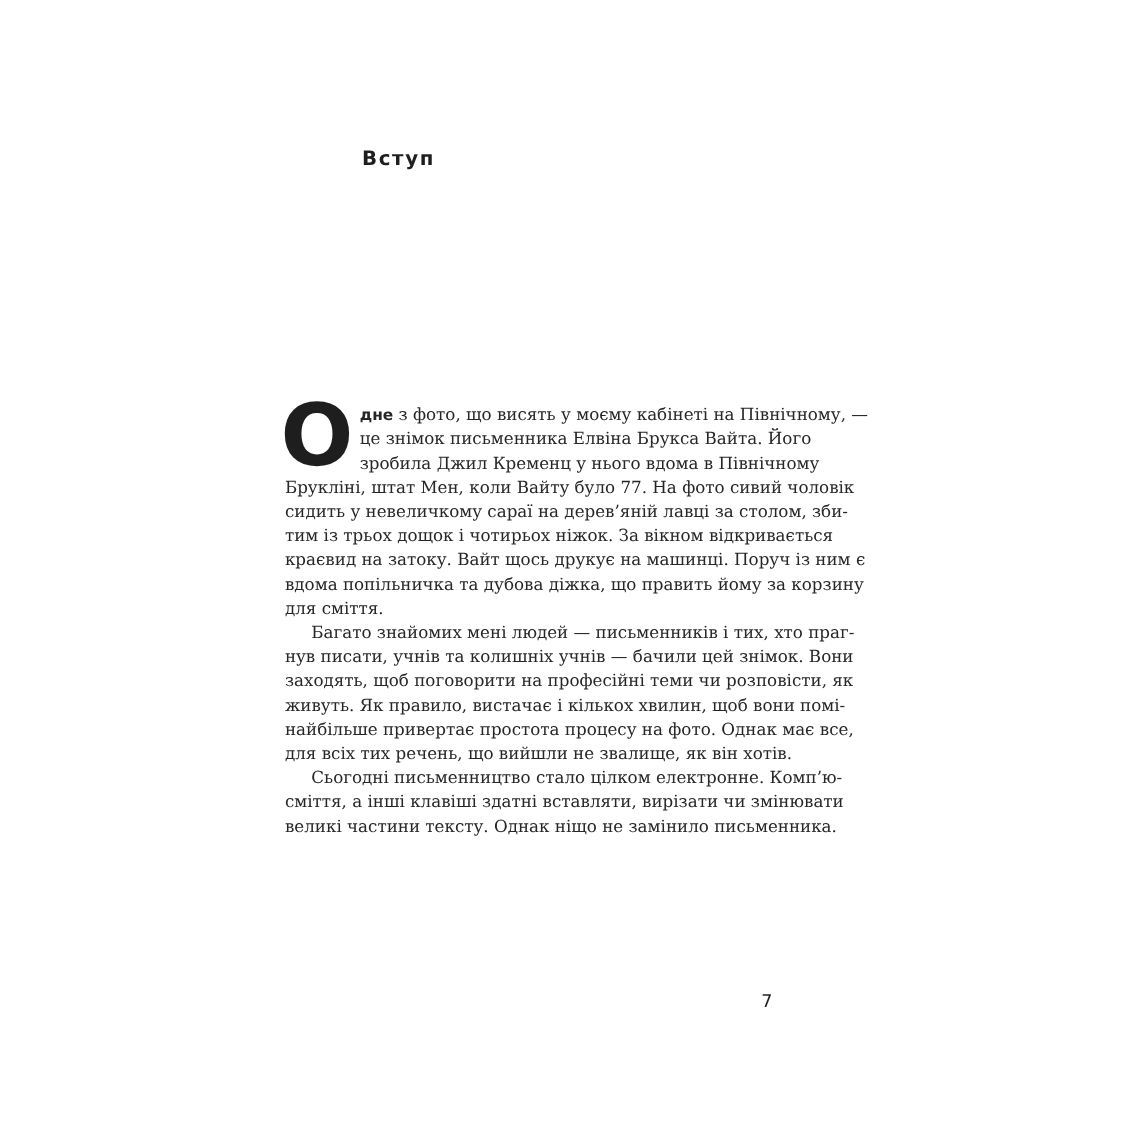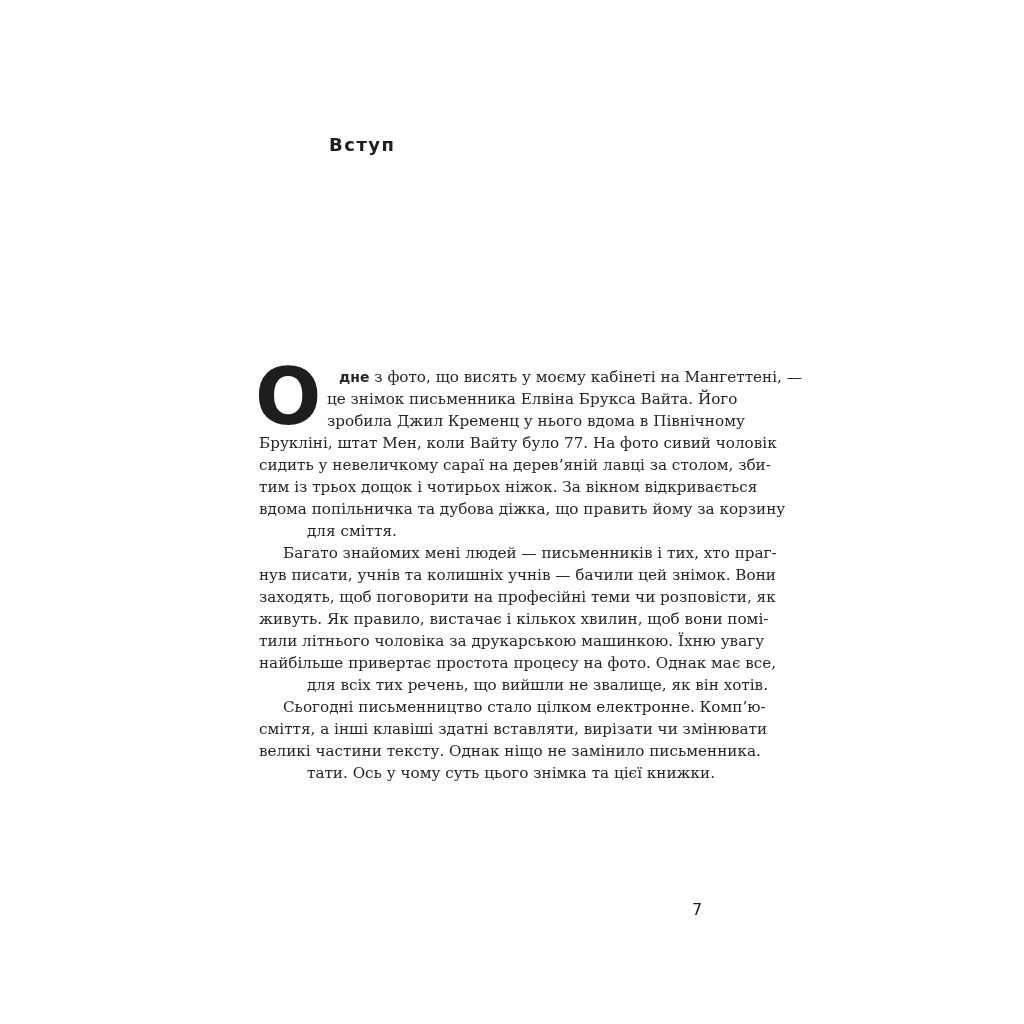--- a/index.html
+++ b/index.html
@@ -9,61 +9,60 @@
     position: absolute; left: 329px; top: 134px;
     font-family: "DejaVu Sans", sans-serif; font-weight: bold; font-size: 18px;
     letter-spacing: 1.5px; color: #1e1e1e; margin: 0;
   }
   .body-text {
     position: absolute; left: 259px; top: 366px; width: 468px;
     font-family: "DejaVu Serif", serif; font-size: 15.2px; line-height: 22px;
     color: #262626;
   }
   .line { display: block; white-space: nowrap; text-align: justify; text-align-last: justify; height: 22px; }
-  .line.last { text-align-last: left; margin-left: 48px; }
+  .line.last { text-align-last: left; }
   .line.indent { padding-left: 24px; }
   .line.dropped { padding-left: 68px; }
   .drop-cap {
     position: absolute; left: -4px; top: -8px;
     font-family: "DejaVu Sans", sans-serif; font-weight: bold; font-size: 78px; line-height: 78px;
     color: #1e1e1e;
   }
-  .lead-in { font-family: "DejaVu Sans", sans-serif; font-weight: bold; font-size: 14px; margin-left: 12px; }
+  .lead-in { font-family: "DejaVu Sans", sans-serif; font-weight: bold; font-size: 14px; }
   .page-number {
     position: absolute; left: 692px; top: 900px;
     font-family: "DejaVu Sans", sans-serif; font-size: 16px; color: #1e1e1e;
   }
 </style>
 </head>
 <body>
 
 <div class="page">
 
   <h1 class="chapter-title">Вступ</h1>
 
   <div class="body-text">
     <span class="drop-cap">О</span>
 
-    <span class="line dropped"><span class="lead-in">дне</span><span> з фото, що висять у моєму кабінеті на Мангеттені, —</span></span>
+    <span class="line dropped"><span class="lead-in">дне</span><span> з фото, що висять у моєму кабінеті на Північному, —</span></span>
     <span class="line dropped">це знімок письменника Елвіна Брукса Вайта. Його</span>
     <span class="line dropped">зробила Джил Кременц у нього вдома в Північному</span>
     <span class="line">Брукліні, штат Мен, коли Вайту було 77. На фото сивий чоловік</span>
     <span class="line">сидить у невеличкому сараї на дерев’яній лавці за столом, зби-</span>
     <span class="line">тим із трьох дощок і чотирьох ніжок. За вікном відкривається</span>
+    <span class="line">краєвид на затоку. Вайт щось друкує на машинці. Поруч із ним є</span>
     <span class="line">вдома попільничка та дубова діжка, що править йому за корзину</span>
     <span class="line last">для сміття.</span>
 
     <span class="line indent">Багато знайомих мені людей — письменників і тих, хто праг-</span>
     <span class="line">нув писати, учнів та колишніх учнів — бачили цей знімок. Вони</span>
     <span class="line">заходять, щоб поговорити на професійні теми чи розповісти, як</span>
     <span class="line">живуть. Як правило, вистачає і кількох хвилин, щоб вони помі-</span>
-    <span class="line">тили літнього чоловіка за друкарською машинкою. Їхню увагу</span>
     <span class="line">найбільше привертає простота процесу на фото. Однак має все,</span>
     <span class="line last">для всіх тих речень, що вийшли не звалище, як він хотів.</span>
 
     <span class="line indent">Сьогодні письменництво стало цілком електронне. Комп’ю-</span>
     <span class="line">сміття, а інші клавіші здатні вставляти, вирізати чи змінювати</span>
     <span class="line">великі частини тексту. Однак ніщо не замінило письменника.</span>
-    <span class="line last">тати. Ось у чому суть цього знімка та цієї книжки.</span>
   </div>
 
   <div class="page-number">7</div>
 </div>
 
 </body></html>

